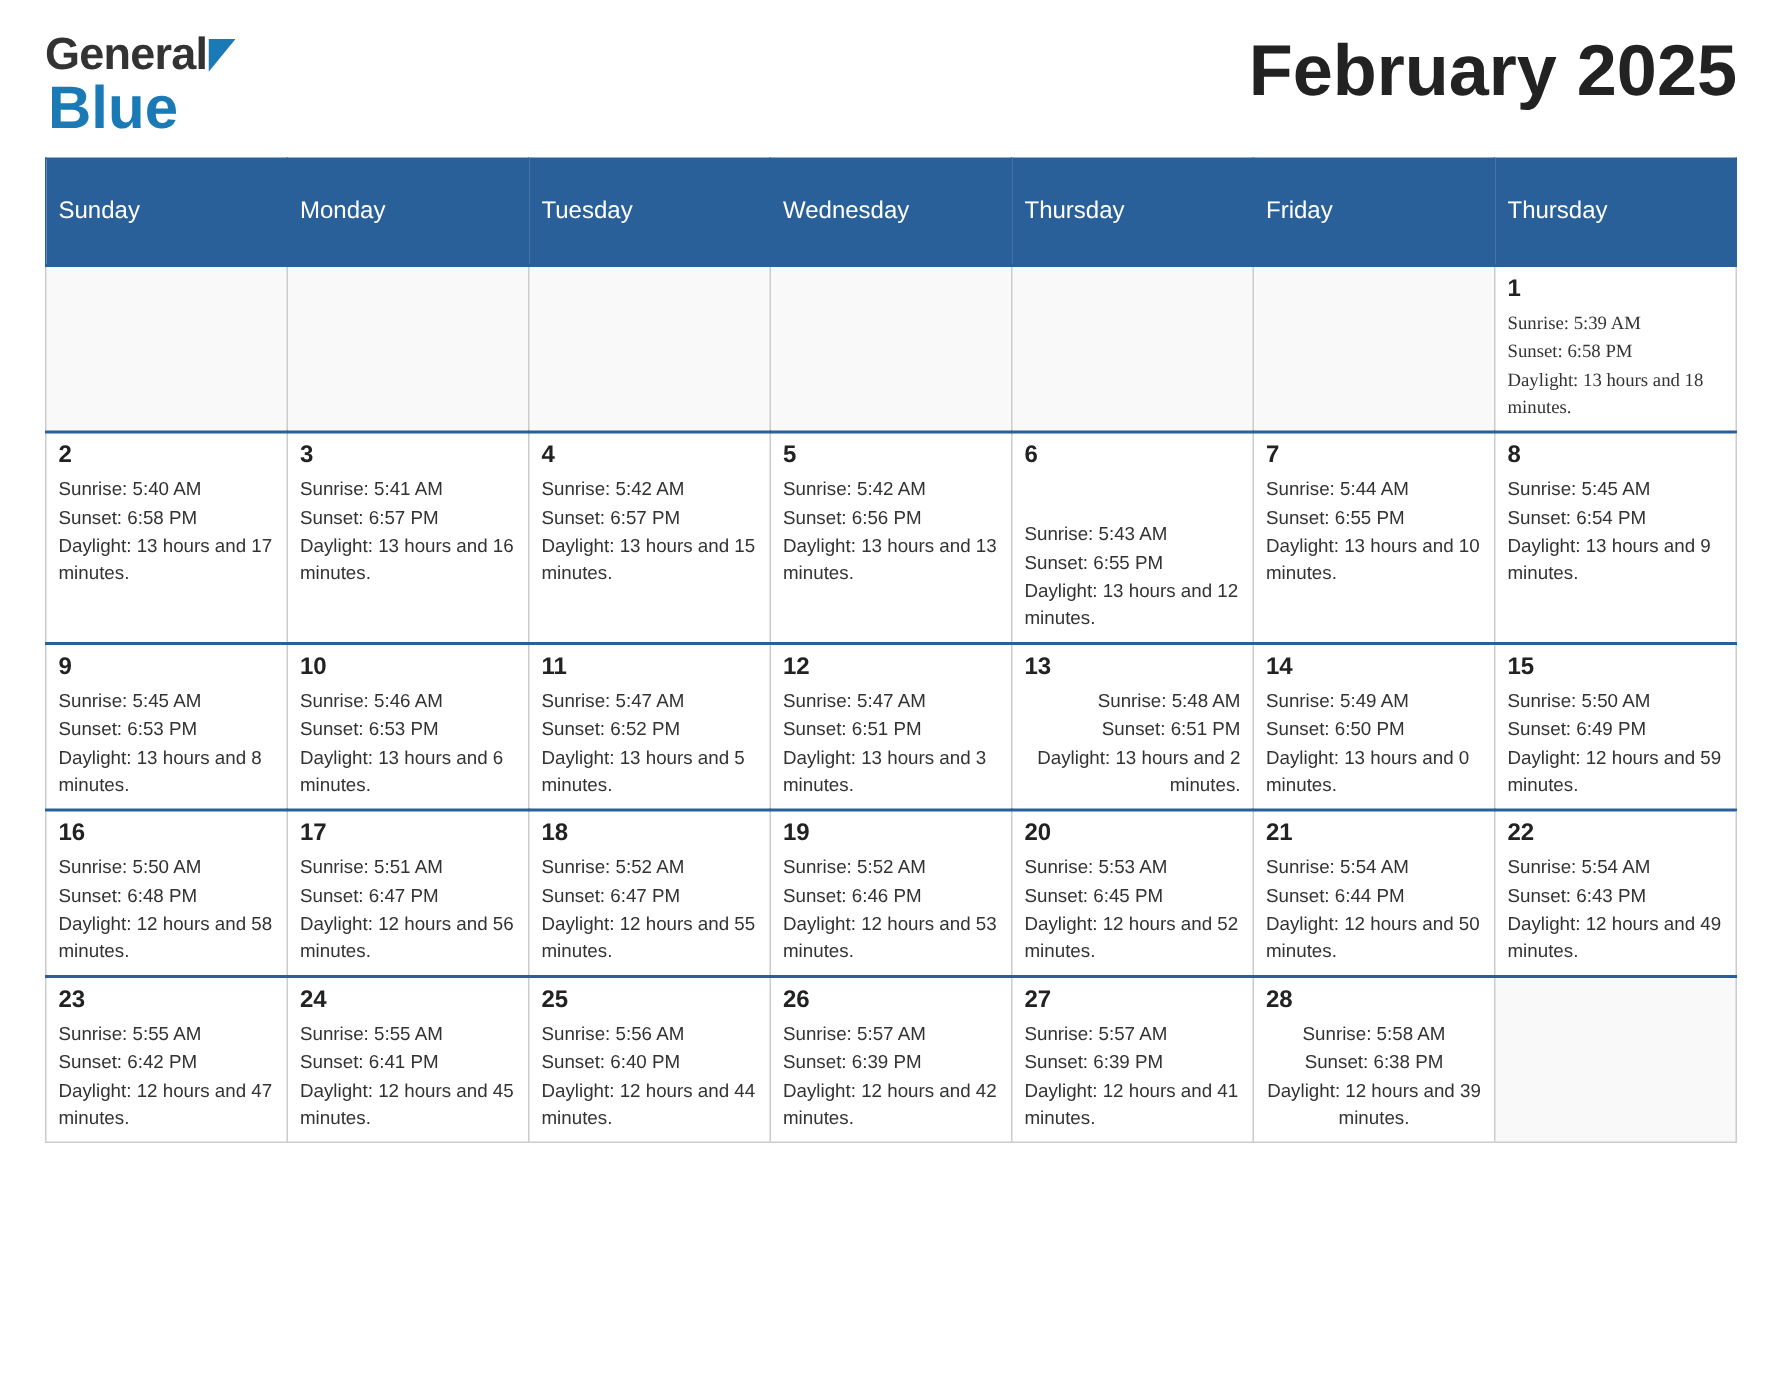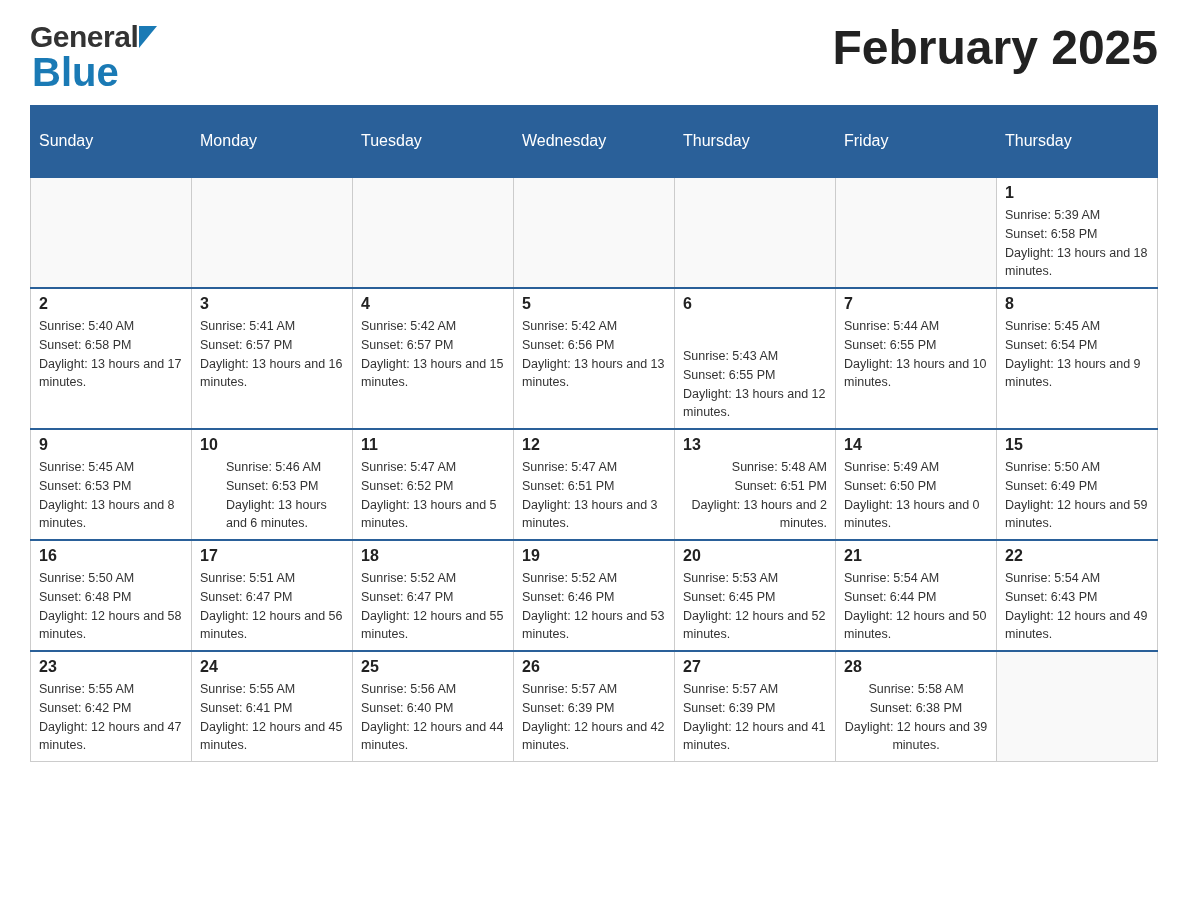--- a/index.html
+++ b/index.html
@@ -140,21 +140,21 @@
   <tbody id="calendar-body">
   <tr>
         <td class="empty"></td>
         <td class="empty"></td>
         <td class="empty"></td>
         <td class="empty"></td>
         <td class="empty"></td>
         <td class="empty"></td>
         <td>
           <span class="day-number">1</span>
-          <div class="day-info" style="white-space: pre-line;">Sunrise: 5:39 AM
+          <div class="day-info" style="white-space: pre-line; font-family: Liberation Serif, serif;">Sunrise: 5:39 AM
 Sunset: 6:58 PM
 Daylight: 13 hours and 18 minutes.</div>
         </td>
       </tr>
       <tr>
         <td>
           <span class="day-number">2</span>
           <div class="day-info" style="white-space: pre-line;">Sunrise: 5:40 AM
 Sunset: 6:58 PM
 Daylight: 13 hours and 17 minutes.</div>
@@ -198,21 +198,21 @@
       </tr>
       <tr>
         <td>
           <span class="day-number">9</span>
           <div class="day-info" style="white-space: pre-line;">Sunrise: 5:45 AM
 Sunset: 6:53 PM
 Daylight: 13 hours and 8 minutes.</div>
         </td>
         <td>
           <span class="day-number">10</span>
-          <div class="day-info" style="white-space: pre-line; margin-left: 26px;">Sunrise: 5:46 AM
+          <div class="day-info" style="white-space: pre-line;">Sunrise: 5:46 AM
 Sunset: 6:53 PM
 Daylight: 13 hours and 6 minutes.</div>
         </td>
         <td>
           <span class="day-number">11</span>
           <div class="day-info" style="white-space: pre-line;">Sunrise: 5:47 AM
 Sunset: 6:52 PM
 Daylight: 13 hours and 5 minutes.</div>
         </td>
         <td>

